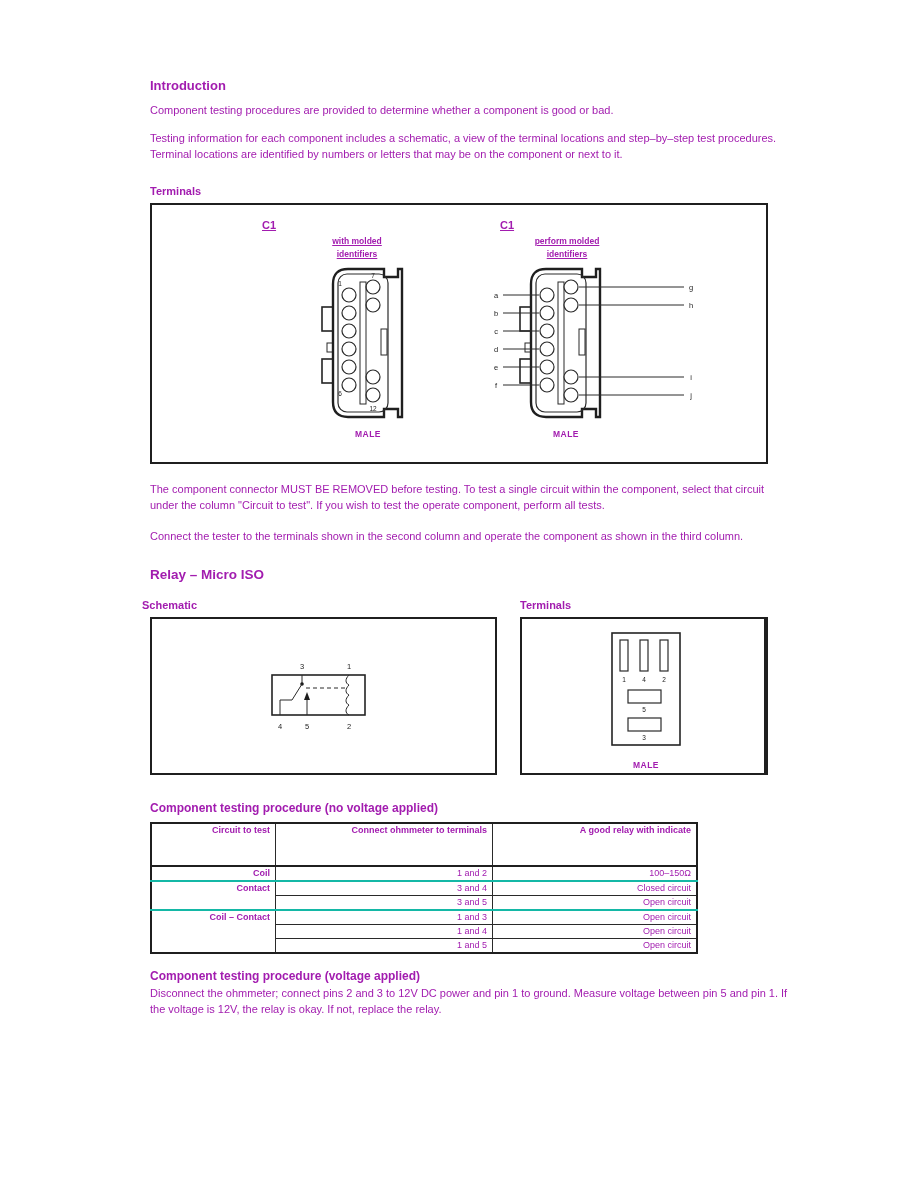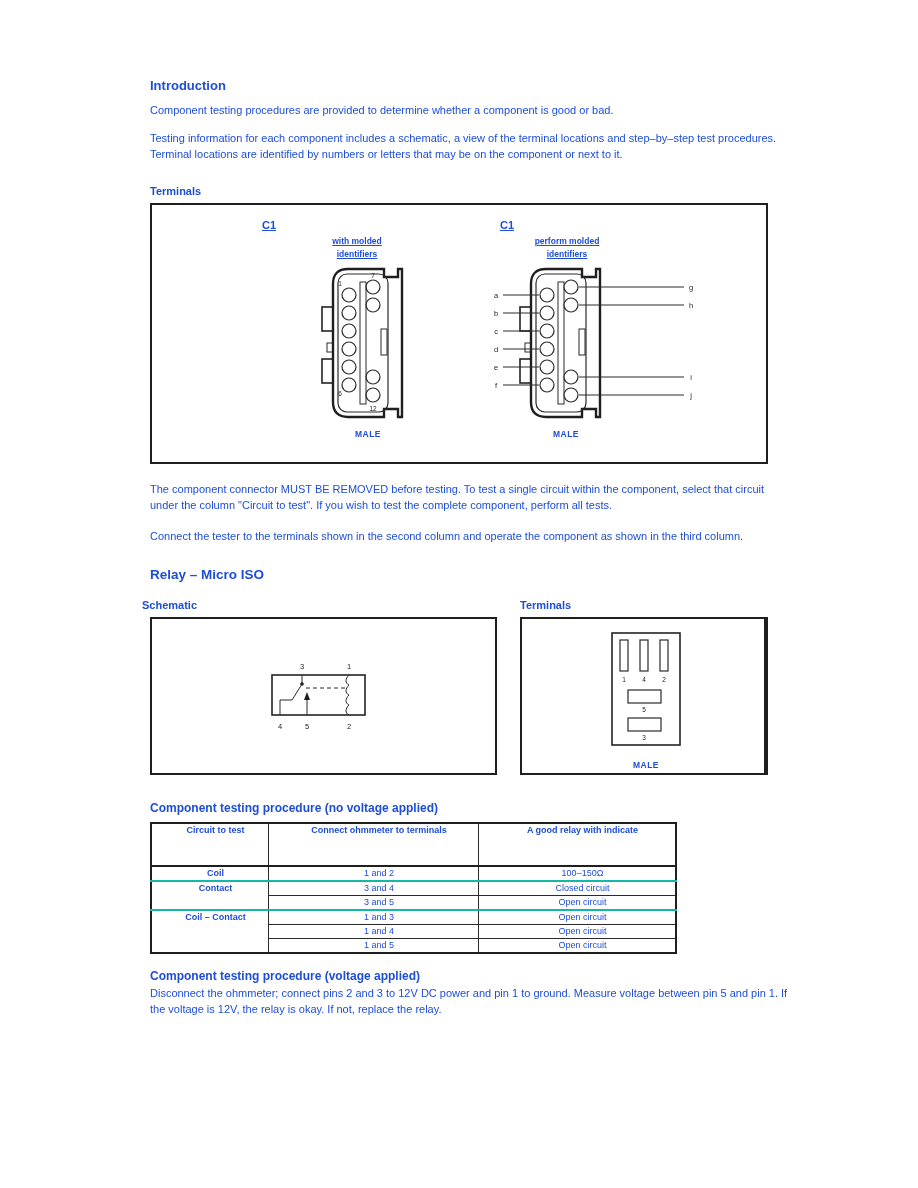--- a/index.html
+++ b/index.html
@@ -1,17 +1,17 @@
 <!DOCTYPE html>
 <html><head>
 <meta charset="utf-8">
 <style>
   html,body{margin:0;padding:0;background:#fff;}
   .page{position:relative;width:918px;height:1188px;background:#ffffff;
-        font-family:"Liberation Sans",sans-serif;color:#1d4ed8;overflow:hidden;}
+        font-family:"Liberation Sans",sans-serif;color:#a21caf;overflow:hidden;}
   .abs{position:absolute;}
   .h1{font-size:13px;font-weight:bold;}
   .h2{font-size:13.5px;font-weight:bold;}
   .h3{font-size:11px;font-weight:bold;}
   .h4{font-size:12px;font-weight:bold;}
   .body-text{font-size:11px;line-height:1.45;}
   .dbox{border:2px solid #1f1f1f;background:#fff;}
   .c1label{font-size:11px;font-weight:bold;text-decoration:underline;}
   .cap{font-size:8.5px;font-weight:bold;text-align:center;line-height:13px;text-decoration:underline;}
   .male{font-size:8.5px;font-weight:bold;text-align:center;letter-spacing:0.5px;}
@@ -21,21 +21,21 @@
   .s15{stroke:#242424;stroke-width:1.6;fill:none;}
   .s25{stroke:#1f1f1f;stroke-width:2.4;}
   .fw{fill:#ffffff;}
   .pin{font-family:"Liberation Sans",sans-serif;font-size:6.5px;fill:#1c1c1c;text-anchor:middle;}
   .pin7{font-family:"Liberation Sans",sans-serif;font-size:7.5px;fill:#1c1c1c;text-anchor:middle;}
   .dash{stroke:#2a2a2a;stroke-width:1;fill:none;stroke-dasharray:4 3;}
   
   table.ttab{border-collapse:collapse;table-layout:fixed;width:458px;
              border:2px solid #1f1f1f;font-size:9px;}
   table.ttab th, table.ttab td{border:1px solid #2a2a2a;vertical-align:top;
-             padding:1px 5px 0 16px;text-align:center;font-weight:normal;height:12px;}
+             padding:1px 5px 0 23px;text-align:right;font-weight:normal;height:12px;}
   table.ttab th{font-weight:bold;height:40px;border-bottom:2px solid #1f1f1f;}
   table.ttab td.grp{font-weight:bold;}
   table.ttab tr.group-start td{border-top:2px solid #14b8a6;}
   .col1{width:95px;} .col2{width:188px;} .col3{width:175px;}
 </style>
 </head>
 <body>
 
 <div class="page">
 
@@ -119,21 +119,21 @@
       <text x="8" y="105" class="pin7">e</text>
       <text x="8" y="123" class="pin7">f</text>
       <text x="203" y="25" class="pin7">g</text>
       <text x="203" y="43" class="pin7">h</text>
       <text x="203" y="115" class="pin7">i</text>
       <text x="203" y="133" class="pin7">j</text>
     </svg>
     <div class="abs male" style="left:374px;top:224px;width:80px;">MALE</div>
   </div>
 
-  <div class="abs body-text" style="left:150px;top:482px;width:645px;">The component connector MUST BE REMOVED before testing. To test a single circuit within the component, select that circuit under the column "Circuit to test". If you wish to test the complete component, perform all tests.</div>
+  <div class="abs body-text" style="left:150px;top:482px;width:645px;">The component connector MUST BE REMOVED before testing. To test a single circuit within the component, select that circuit under the column "Circuit to test". If you wish to test the operate component, perform all tests.</div>
   <div class="abs body-text" style="left:150px;top:529px;width:645px;">Connect the tester to the terminals shown in the second column and operate the component as shown in the third column.</div>
 
   <div class="abs h2" style="left:150px;top:567px;">Relay – Micro ISO</div>
   <div class="abs h3" style="left:142px;top:599px;">Schematic</div>
   <div class="abs h3" style="left:520px;top:599px;">Terminals</div>
 
   <div class="abs dbox" style="left:150px;top:617px;width:343px;height:154px;">
     <svg class="abs" style="left:108px;top:34px;" width="160" height="92" viewBox="0 0 160 92">
       <rect x="12" y="22" width="93" height="40" class="s15"></rect>
       <text x="42" y="16" class="pin7">3</text>

